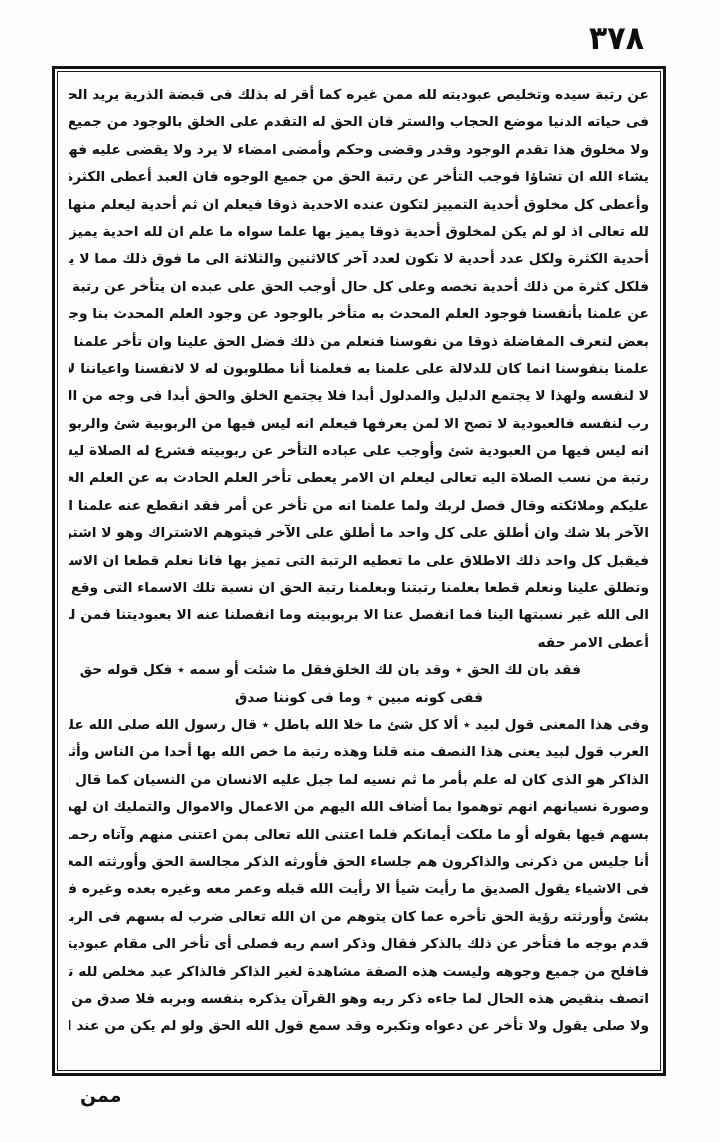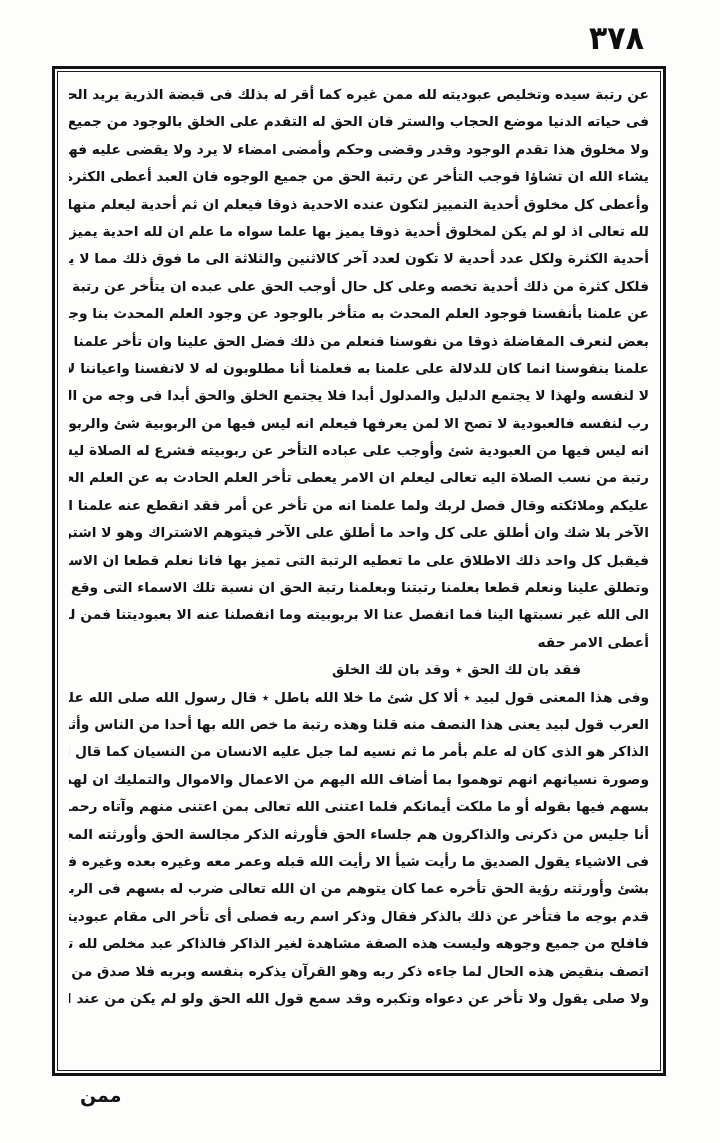--- a/index.html
+++ b/index.html
@@ -77,21 +77,23 @@
       <div class="tl">رتبة من نسب الصلاة اليه تعالى ليعلم ان الامر يعطى تأخر العلم الحادث به عن العلم الحادث بالمخلوق فقال هو الذى يصلى</div>
       <div class="tl">عليكم وملائكته وقال فصل لربك ولما علمنا انه من تأخر عن أمر فقد انقطع عنه علمنا ان كل واحد قد تميز فى رتبته عن</div>
       <div class="tl">الآخر بلا شك وان أطلق على كل واحد ما أطلق على الآخر فيتوهم الاشتراك وهو لا اشتراك فيه فان الرتبة قد ميزته</div>
       <div class="tl">فيقبل كل واحد ذلك الاطلاق على ما تعطيه الرتبة التى تميز بها فانا نعلم قطعا ان الاسماء الالهية التى بأيدينا تطلق على الله</div>
       <div class="tl">وتطلق علينا ونعلم قطعا بعلمنا رتبتنا وبعلمنا رتبة الحق ان نسبة تلك الاسماء التى وقع فى الظاهر الاشتراك فى اللفظ بها</div>
       <div class="tl">الى الله غير نسبتها الينا فما انفصل عنا الا بربوبيته وما انفصلنا عنه الا بعبوديتنا فمن لزم رتبته منا فما جنى على نفسه بل</div>
       <div class="tl tl-open">أعطى الامر حقه</div>
 
       <div class="verse">
         <span>فقد بان لك الحق ٭ وقد بان لك الخلق</span>
+        <span>فقل ما شئت أو سمه ٭ فكل قوله حق</span>
       </div>
+      <div class="verse-center">ففى كونه مبين ٭ وما فى كوننا صدق</div>
 
       <div class="tl">وفى هذا المعنى قول لبيد ٭ ألا كل شئ ما خلا الله باطل ٭ قال رسول الله صلى الله عليه وسلم فى هذا البيت أصدق بيت قالته</div>
       <div class="tl">العرب قول لبيد يعنى هذا النصف منه قلنا وهذه رتبة ما خص الله بها أحدا من الناس وأثنى عليه بها الا الذاكر وذلك ان</div>
       <div class="tl">الذاكر هو الذى كان له علم بأمر ما ثم نسيه لما جبل عليه الانسان من النسيان كما قال الله عز وجل نسوا الله فنسيهم</div>
       <div class="tl">وصورة نسيانهم انهم توهموا بما أضاف الله اليهم من الاعمال والاموال والتمليك ان لهم حظا فى الربوبية أو ضرب الله لهم</div>
       <div class="tl">بسهم فيها بقوله أو ما ملكت أيمانكم فلما اعتنى الله تعالى بمن اعتنى منهم وآتاه رحمة من عنده ذكر اسم ربه والله يقول</div>
       <div class="tl">أنا جليس من ذكرنى والذاكرون هم جلساء الحق فأورثه الذكر مجالسة الحق وأورثته المجالسة مشاهدة الحق ورؤيته</div>
       <div class="tl">فى الاشياء يقول الصديق ما رأيت شيأ الا رأيت الله قبله وعمر معه وغيره بعده وغيره فيه وغيره ما رأيت شيأ من غير ارتباط</div>
       <div class="tl">بشئ وأورثته رؤية الحق تأخره عما كان يتوهم من ان الله تعالى ضرب له بسهم فى الربوبية وانها من نعوته وله فيها</div>
       <div class="tl">قدم بوجه ما فتأخر عن ذلك بالذكر فقال وذكر اسم ربه فصلى أى تأخر الى مقام عبوديته وافرد الربوبية لله تعالى</div>

